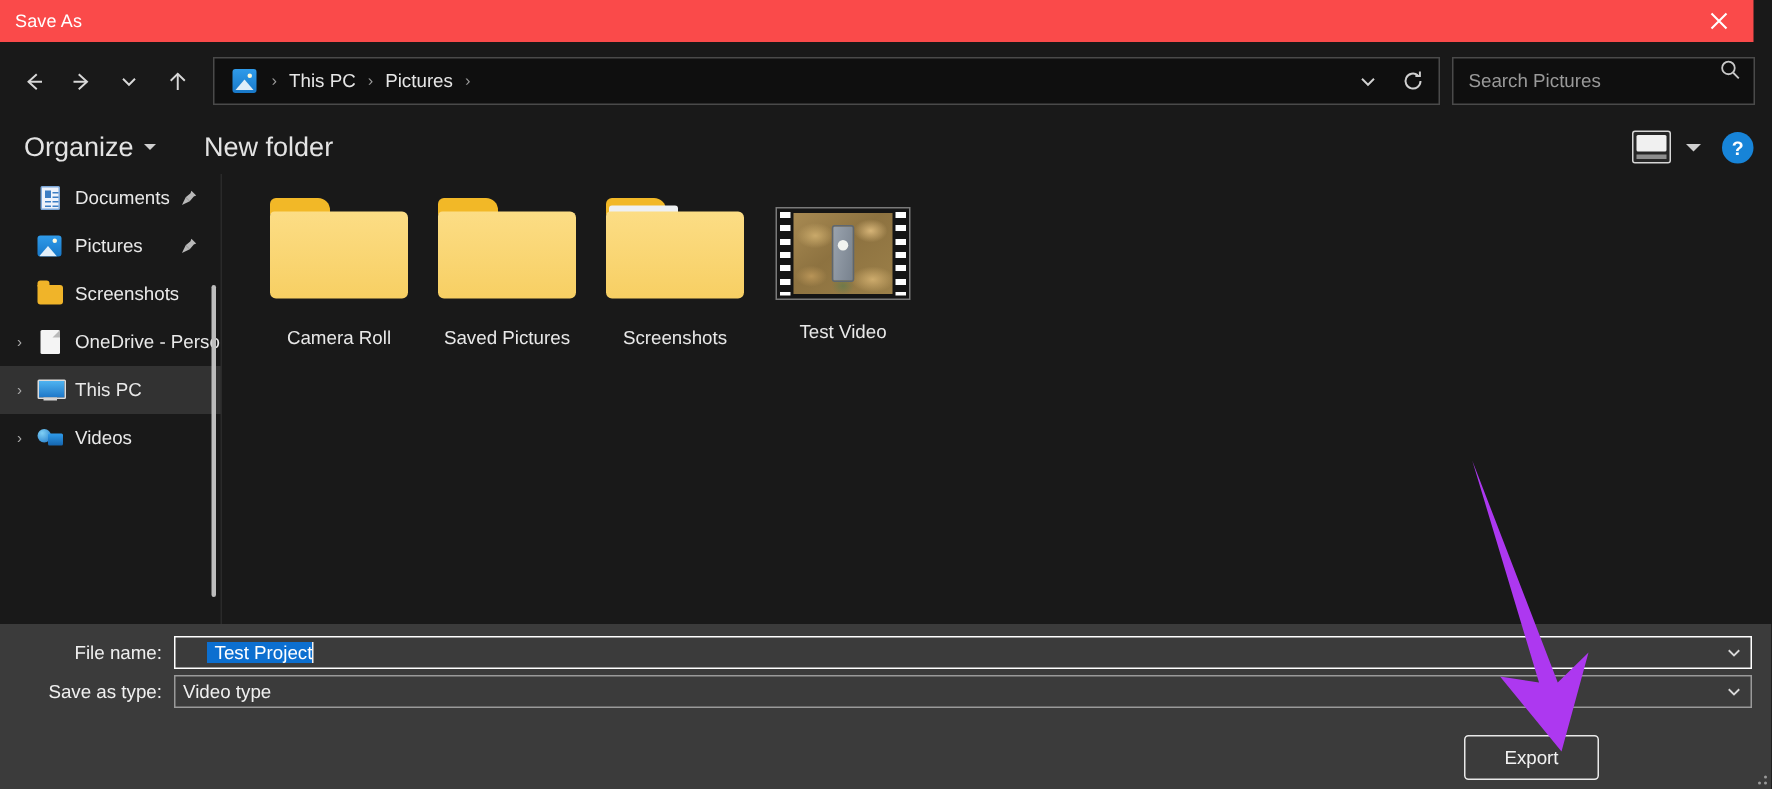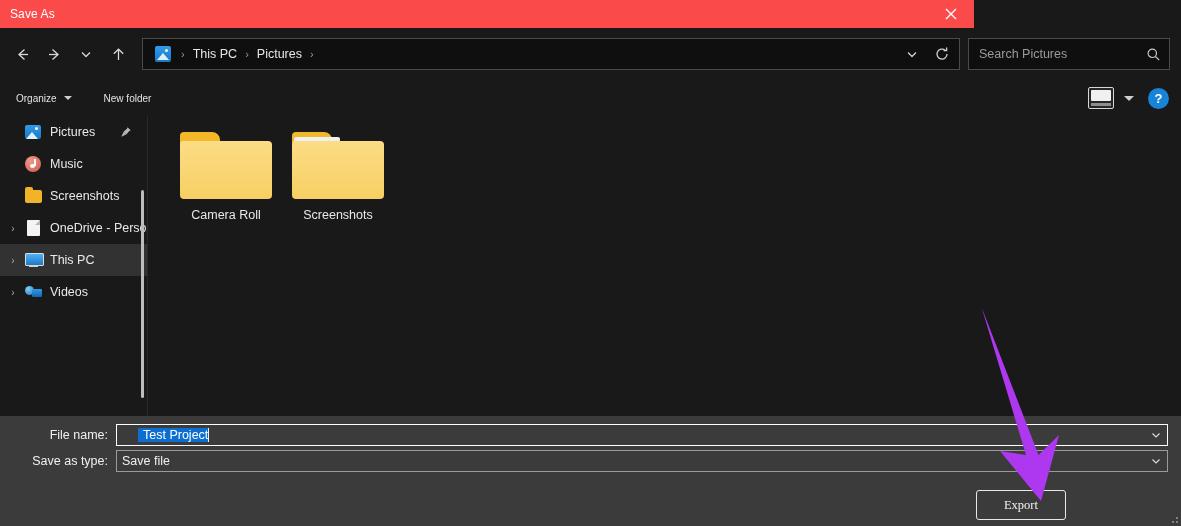--- a/index.html
+++ b/index.html
@@ -7,21 +7,21 @@
     width: 1181px; height: 526px;
     background: #191919;
     font-family: "Liberation Sans", sans-serif;
     overflow: hidden;
     -webkit-font-smoothing: antialiased;
   }
   .window { position: relative; width: 1181px; height: 526px; background: #191919; }
 
   
   .titlebar {
-    position: absolute; left: 0; top: 0; width: 974px; height: 28px;
+    position: absolute; left: 0; top: 0; width: 1169px; height: 28px;
     background: #fa4a4a;
     display: flex; align-items: center;
   }
   .titlebar-text {
     color: #ffffff; font-size: 12px; margin-left: 10px; letter-spacing: .1px;
   }
   .titlebar-spacer { flex: 1; }
   .close-btn {
     width: 46px; height: 28px; display: flex; align-items: center; justify-content: center;
     cursor: pointer;
@@ -64,36 +64,36 @@
   .crumb-sep { color: #9b9b9b; font-size: 11px; padding: 0 4px; user-select: none; }
   .addr-spacer { flex: 1; }
   .addr-btn {
     width: 30px; height: 30px; display: flex; align-items: center; justify-content: center;
     color: #d0d0d0; cursor: pointer; flex: none;
   }
 
   .searchbox {
     width: 202px; height: 32px; margin-right: 11px; flex: none;
     border: 1px solid #4a4a4a; background: #0f0f0f;
-    display: flex; align-items: center; padding: 0 8px 0 10px;
+    display: flex; padding: 0 8px 0 10px;
   }
   .searchbox input {
     flex: 1; background: transparent; border: none; outline: none;
     color: #d8d8d8; font-size: 12.5px; font-family: inherit;
   }
   .searchbox input::placeholder { color: #9a9a9a; }
   .search-icon { color: #c8c8c8; flex: none; display: flex; }
 
   
   .toolbar {
     position: absolute; left: 0; top: 80px; width: 1181px; height: 36px;
     display: flex; align-items: center;
   }
   .tool-item {
-    color: #e3e3e3; font-size: 10px; display: flex; align-items: center;
+    color: #e3e3e3; font-size: 18px; display: flex; align-items: center;
     padding: 4px 8px; cursor: pointer; border-radius: 2px;
   }
   .tool-item.organize { margin-left: 8px; }
   .tool-caret {
     margin-left: 7px; width: 0; height: 0;
     border-left: 4px solid transparent; border-right: 4px solid transparent;
     border-top: 4px solid #cfcfcf;
   }
   .toolbar-spacer { flex: 1; }
   .viewmode {
@@ -259,21 +259,21 @@
   }
   .folder-icon .body {
     position: absolute; left: 2px; top: 9px; width: 92px; height: 58px;
     background: linear-gradient(#fcdd85, #f7cf63); border-radius: 3px 4px 4px 4px;
   }
   .folder-icon .doc {
     position: absolute; left: 4px; top: 5px; width: 46px; height: 10px;
     background: #eef0f2; border-radius: 2px 2px 0 0;
   }
   .file-label {
-    color: #e8e8e8; font-size: 12.5px; margin-top: 4px; text-align: center;
+    color: #e8e8e8; font-size: 12.5px; margin-top: 14px; text-align: center;
     white-space: nowrap;
   }
   .video-thumb {
     width: 90px; height: 62px; border: 1px solid #7a7a7a; background: #151515;
     position: relative; padding: 2px 9px; margin-top: 6px; box-sizing: border-box;
   }
   .video-thumb .perf {
     position: absolute; top: 2px; bottom: 2px; width: 7px;
     background-image: repeating-linear-gradient(#ffffff 0 4px, #151515 4px 9px);
   }
@@ -322,21 +322,21 @@
   .combo-spacer { flex: 1; }
   .combo-arrow {
     width: 22px; height: 20px; display: flex; align-items: center; justify-content: center;
     color: #d8d8d8; cursor: pointer; flex: none;
   }
 
   .dlg-btn {
     position: absolute; height: 30px; width: 90px; border: 1px solid #7d7d7d;
     background: #3b3b3b; color: #f2f2f2; font-size: 12.5px; border-radius: 3px;
     display: flex; align-items: center; justify-content: center; cursor: pointer;
-    font-family: Liberation Serif, serif;
+    font-family: Liberation Sans, sans-serif;
   }
   .dlg-btn.primary { border: 1px solid #e8e8e8; }
 
   
   .annot-arrow { position: absolute; left: 960px; top: 305px; pointer-events: none; }
   .resize-grip {
     position: absolute; right: 3px; bottom: 3px; width: 10px; height: 10px;
     cursor: nwse-resize;
   }
   .resize-grip i {
@@ -430,40 +430,44 @@
     </div>
     <div class="viewmode-caret"></div>
     <div class="help-btn">
       <span>?</span>
     </div>
   </div>
 
   <div class="sidebar">
 
 
+    <div class="side-item">
+      <div class="side-indent"></div>
+      <div class="side-ico">
+          <div class="ic-doc"></div>
+        </div>
+      <div class="side-label">Documents</div>
+      <svg class="side-pin" style="left:120px;top:10px" width="12" height="12" viewBox="0 0 12 12">
+        <path d="M7.6 1.2 L10.8 4.4 L9.2 5 L6.5 8.2 L3.8 5.5 L7 2.8 Z" fill="#b9b9b9"></path>
+        <path d="M3.8 5.5 L1.3 10.7 L6.5 8.2" fill="#b9b9b9"></path>
+      </svg>
+    </div>
 
     <div class="side-item">
       <div class="side-indent"></div>
       <div class="side-ico">
           <div class="ic-pic"></div>
         </div>
       <div class="side-label">Pictures</div>
       <svg class="side-pin" style="left:120px;top:10px" width="12" height="12" viewBox="0 0 12 12">
         <path d="M7.6 1.2 L10.8 4.4 L9.2 5 L6.5 8.2 L3.8 5.5 L7 2.8 Z" fill="#b9b9b9"></path>
         <path d="M3.8 5.5 L1.3 10.7 L6.5 8.2" fill="#b9b9b9"></path>
       </svg>
     </div>
 
-    <div class="side-item">
-      <div class="side-indent"></div>
-      <div class="side-ico">
-          <div class="ic-music"></div>
-        </div>
-      <div class="side-label">Music</div>
-    </div>
 
     <div class="side-item">
       <div class="side-indent"></div>
       <div class="side-ico">
           <div class="ic-folder"></div>
         </div>
       <div class="side-label">Screenshots</div>
     </div>
 
 
@@ -498,31 +502,48 @@
     <div class="filegrid">
 
       <div class="file-tile">
         <div class="folder-icon">
           <div class="tab"></div>
             <div class="body"></div>
         </div>
         <div class="file-label">Camera Roll</div>
       </div>
 
+      <div class="file-tile">
+        <div class="folder-icon">
+          <div class="tab"></div>
+            <div class="body"></div>
+        </div>
+        <div class="file-label">Saved Pictures</div>
+      </div>
 
       <div class="file-tile">
         <div class="folder-icon">
           <div class="tab"></div>
             <div class="doc"></div>
             <div class="body"></div>
         </div>
         <div class="file-label">Screenshots</div>
       </div>
 
 
+      <div class="file-tile">
+        <div class="video-thumb">
+          <div class="pic">
+              <div class="phone"></div>
+            </div>
+          <div class="perf l"></div>
+            <div class="perf r"></div>
+        </div>
+        <div class="file-label">Test Video</div>
+      </div>
 
     </div>
   </div>
 
   <div class="bottom">
 
     <div class="field-row" style="top:8px; width:1181px;">
       <div class="field-label">File name:</div>
       <div class="combo focused" style="width:1052px">
         <span class="combo-value selected-text">Test Project</span>
@@ -532,21 +553,21 @@
           <svg width="12" height="12" viewBox="0 0 12 12">
             <path d="M2.5 4.5 L6 8 L9.5 4.5" stroke="#d8d8d8" stroke-width="1.2" fill="none"></path>
           </svg>
         </div>
       </div>
     </div>
 
     <div class="field-row" style="top:34px; width:1181px;">
       <div class="field-label">Save as type:</div>
       <div class="combo" style="width:1052px">
-        <span class="combo-value">Save file</span>
+        <span class="combo-value">Video type</span>
         <div class="combo-spacer"></div>
         <div class="combo-arrow">
           <svg width="12" height="12" viewBox="0 0 12 12">
             <path d="M2.5 4.5 L6 8 L9.5 4.5" stroke="#d8d8d8" stroke-width="1.2" fill="none"></path>
           </svg>
         </div>
       </div>
     </div>
 
     <div class="dlg-btn primary" style="left:976px; top:74px;">

